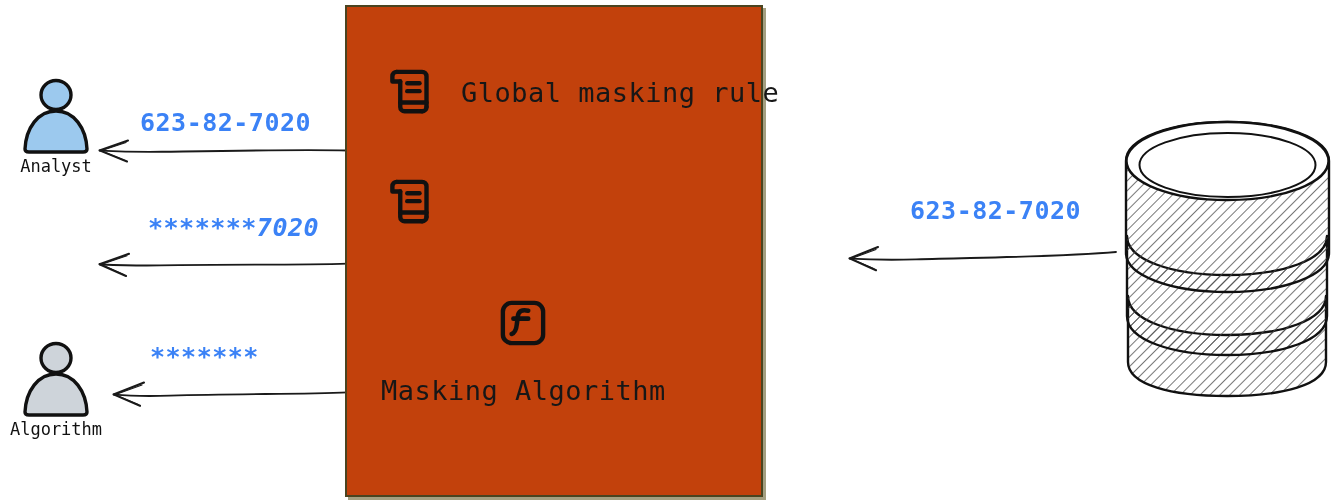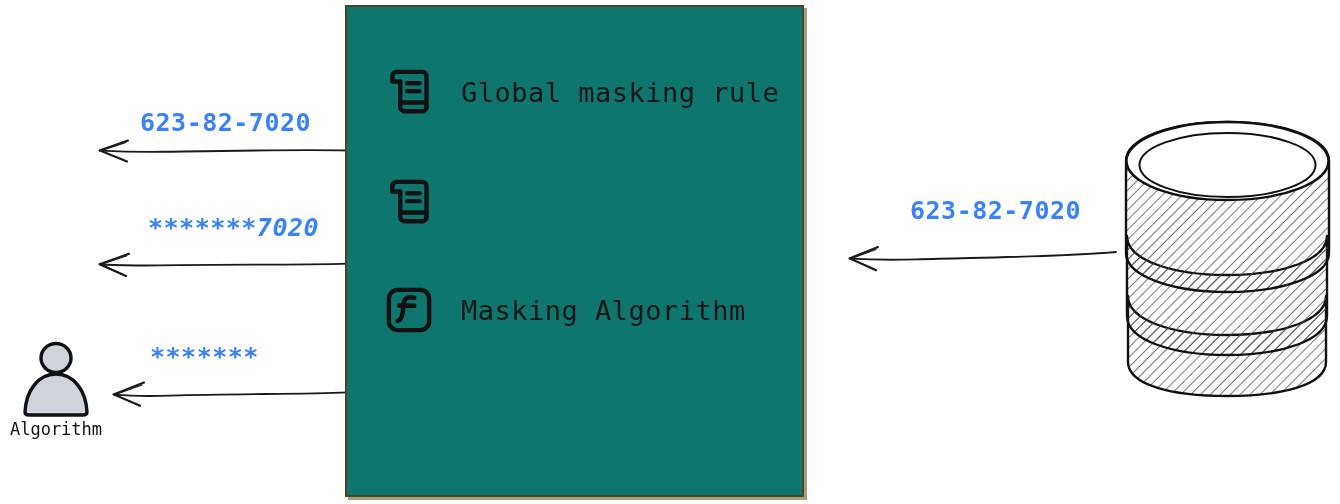--- a/index.html
+++ b/index.html
@@ -53,23 +53,23 @@
     color: #3b82f6;
     letter-spacing: 0.5px;
     white-space: nowrap;
   }
 
   
   #policy-card {
     position: absolute;
     left: 345px;
     top: 5px;
-    width: 459px;
+    width: 418px;
     height: 492px;
-    background: #0f766e;
+    background: #c2410c;
     border: 2px solid #4a4420;
     box-sizing: border-box;
     box-shadow: 3px 3px 0 0 rgba(90, 80, 25, 0.55);
   }
   .policy-row {
     position: absolute;
     left: 34px;
     display: flex;
     align-items: center;
     gap: 24px;
@@ -96,20 +96,27 @@
     top: 118px;
     width: 215px;
     height: 280px;
   }
 </style>
 </head>
 <body>
 
 <div id="canvas">
 
+  <div class="actor" style="left:2px; top:78px;">
+    <svg class="actor-figure" viewBox="0 0 96 80">
+      <ellipse cx="48" cy="17" rx="15" ry="14.5" fill="#9cc9ee" stroke="#111" stroke-width="3.4"></ellipse>
+      <path d="M48 33 C30 33 18 50 17 71 C17 73 18 74 21 74 L75 74 C78 74 79 73 79 71 C78 50 66 33 48 33 Z" fill="#9cc9ee" stroke="#111" stroke-width="3.4" stroke-linejoin="round"></path>
+    </svg>
+    <div class="actor-label">Analyst</div>
+  </div>
 
 
   <div class="actor" style="left:2px; top:341px;">
     <svg class="actor-figure" viewBox="0 0 96 80">
       <ellipse cx="48" cy="17" rx="15" ry="14.5" fill="#ced4da" stroke="#111" stroke-width="3.4"></ellipse>
       <path d="M48 33 C30 33 18 50 17 71 C17 73 18 74 21 74 L75 74 C78 74 79 73 79 71 C78 50 66 33 48 33 Z" fill="#ced4da" stroke="#111" stroke-width="3.4" stroke-linejoin="round"></path>
     </svg>
     <div class="actor-label">Algorithm</div>
   </div>
 
@@ -158,21 +165,21 @@
           <path d="M18 9 A5 5 0 0 0 13 14 L13 20 L22 20"></path>
           <path d="M22 20 L22 49 A5 5 0 0 0 27 54 L47 54"></path>
           <path d="M47 54 A5 5 0 0 0 52 49"></path>
           <path d="M22 44 L52 44"></path>
           <path d="M30 22 L44 22"></path>
           <path d="M30 31 L44 31"></path>
         </g>
       </svg>
     </div>
 
-    <div class="policy-row" style="top:275px;">
+    <div class="policy-row" style="top:288px;flex-direction:column;">
       <svg class="policy-icon" viewBox="0 0 64 64">
         <rect x="9" y="9" width="46" height="46" rx="10" ry="10" fill="none" stroke="#111" stroke-width="5"></rect>
         <path d="M38 18 C31 16 26.5 18.5 26 25 L25 33 C24.3 40 23 43.5 19 44.5" fill="none" stroke="#111" stroke-width="5.2" stroke-linecap="round"></path>
         <path d="M21 27 L38 27" fill="none" stroke="#111" stroke-width="5.2" stroke-linecap="round"></path>
       </svg>
       <span class="policy-text">Masking Algorithm</span>
     </div>
 
 
   </div>

